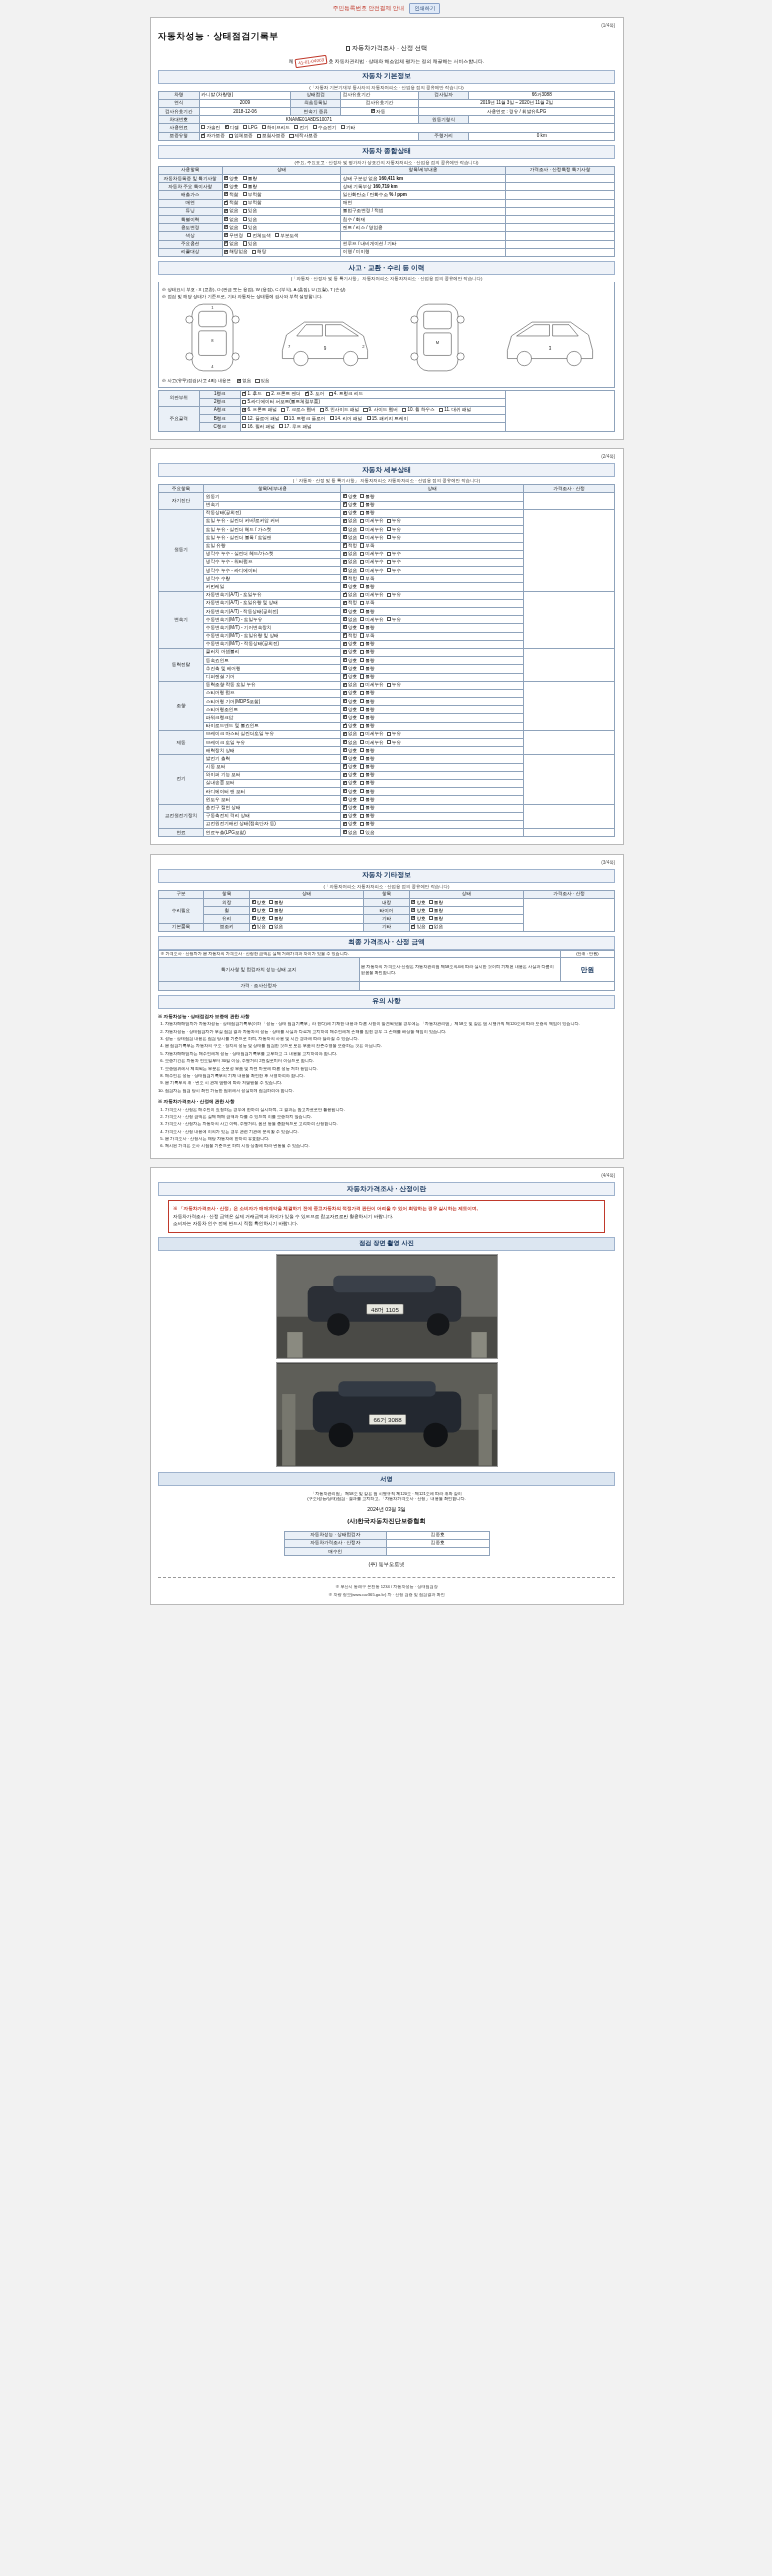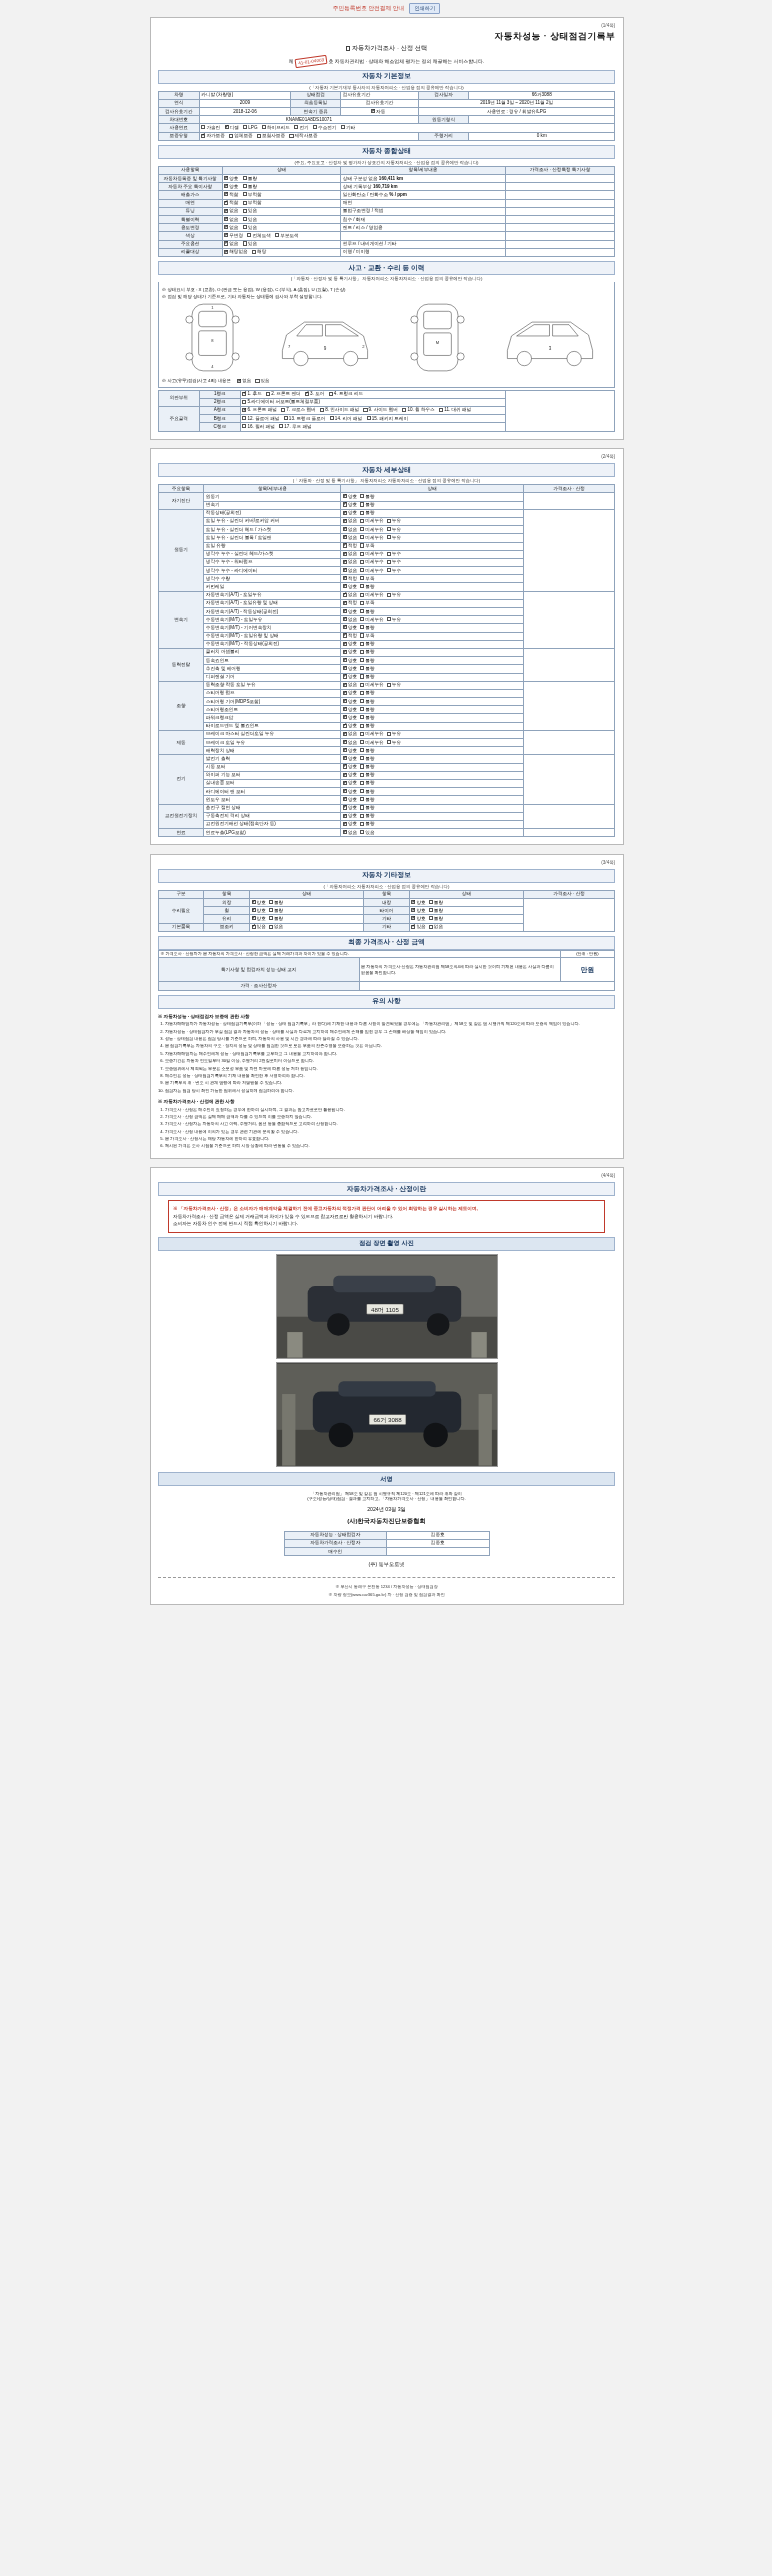--- a/index.html
+++ b/index.html
@@ -24,21 +24,21 @@
     width:474px; margin:0 auto 2.1px auto;
     display:flex; justify-content:center; align-items:center; gap:5.2px;
     padding:3.1px 0 1px 0;
   }
   .topbar .redlink { color:#c0392b; font-size:5.7px; }
   .print-btn {
     border:0.5px solid #8aa2c8; background:#dfe9f7; color:#20406e;
     font-size:5.2px; padding:1px 4.1px; border-radius:1px;
   }
   .pageno { text-align:right; font-size:4.6px; color:#555; margin-bottom:1px; }
-  h1.doc-title { font-size:8.8px; text-align:right; margin:3.1px 0 1px 0; font-weight:bold; letter-spacing:0.5px; }
+  h1.doc-title { font-size:8.8px; text-align:left; margin:3.1px 0 1px 0; font-weight:bold; letter-spacing:0.5px; }
   .subtitle-box { text-align:center; font-size:6.2px; margin-bottom:3.1px; }
   .subtitle-box .chk { display:inline-block; width:4.6px; height:4.6px; border:0.5px solid #444; vertical-align:-0.5px; margin-right:1.5px; }
   .lawline { font-size:4.9px; text-align:center; margin:2.1px 0 4.1px 0; }
   .sect-title {
     background:#eef2f8; border:0.5px solid #9fb3cd; text-align:center;
     font-size:6.7px; font-weight:bold; padding:1.5px 0; color:#17365d; margin:4.1px 0 0 0;
   }
   .sect-note { text-align:center; font-size:4.4px; color:#333; padding:1px 0; }
   table.grid { border-collapse:collapse; width:100%; font-size:4.6px; table-layout:fixed; }
   table.grid th, table.grid td {

